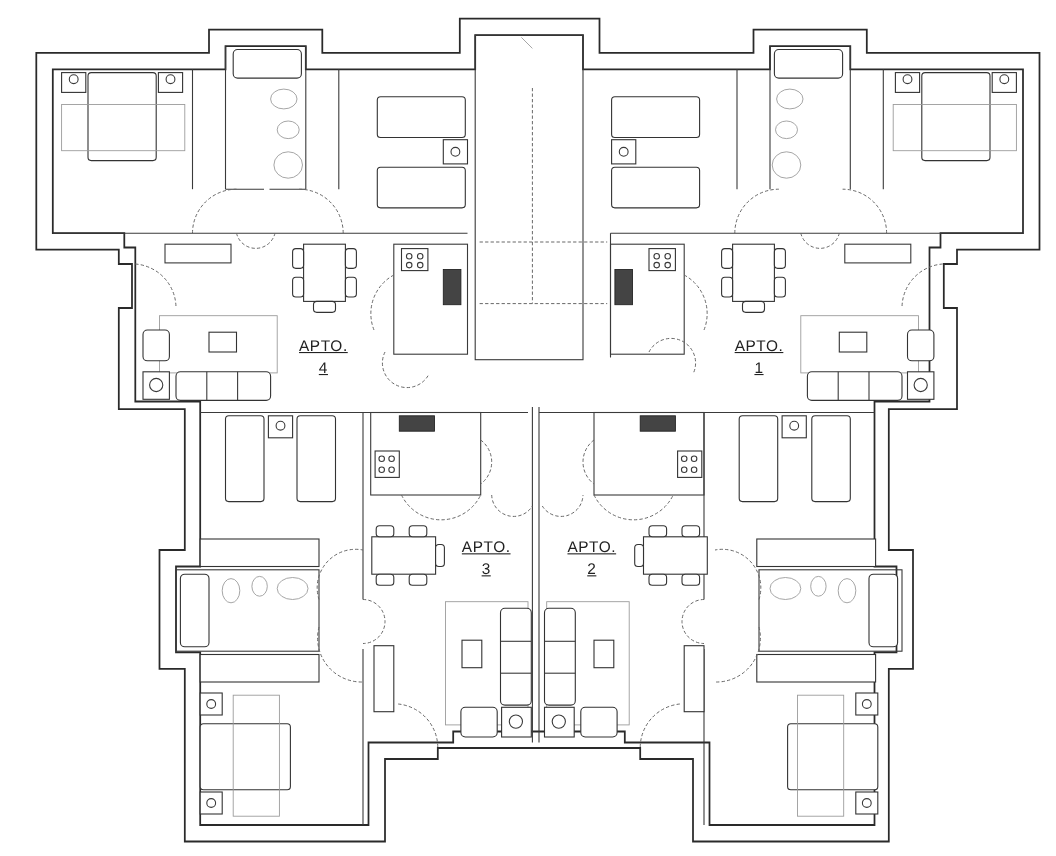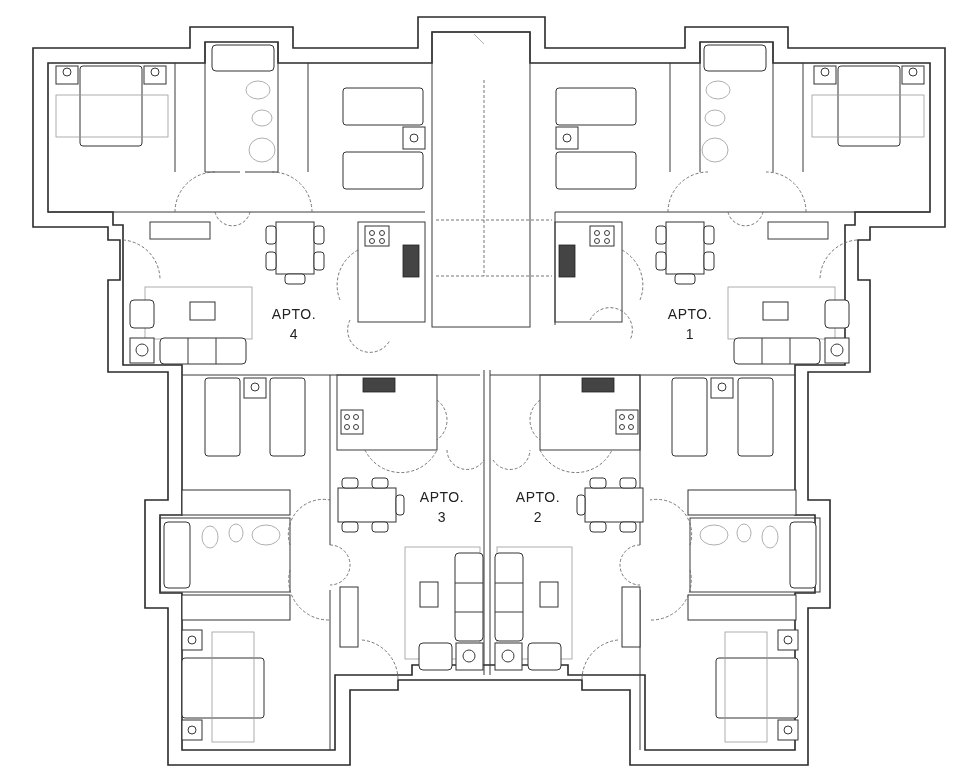--- a/index.html
+++ b/index.html
@@ -4,21 +4,21 @@
 <style>
   html, body { margin:0; padding:0; background:#ffffff; }
   body { width:960px; height:778px; overflow:hidden; font-family:"Liberation Sans", sans-serif; }
   #plan { position:absolute; left:0; top:0; width:960px; height:778px; }
   .w { fill:none; stroke:#2a2a2a; stroke-width:1.6; }
   .t { fill:none; stroke:#3a3a3a; stroke-width:1; }
   .l { fill:none; stroke:#9a9a9a; stroke-width:0.8; }
   .d { fill:none; stroke:#666; stroke-width:0.9; stroke-dasharray:3 2; }
   .f { fill:#fff; stroke:#333; stroke-width:1; }
   .dark { fill:#444; stroke:#222; stroke-width:0.8; }
-  .lbl { position:absolute; font-size:14px; color:#222; text-align:center; line-height:20px; letter-spacing:0.5px; }
+  .lbl { position:absolute; font-size:14px; color:#222; text-align:center; line-height:20px; letter-spacing:0.5px;text-decoration:underline; }
 </style>
 </head>
 <body>
 
 <div id="wrap">
 <svg id="plan" viewBox="0 0 960 778">
 
   <g>
 
     <path class="w" d="M33 48 L190 48 L190 27 L293 27 L293 48 L418 48 L418 17 L545 17 L545 48 L685 48 L685 27 L788 27 L788 48 L945 48 L945 227 L870 227 L870 240 L858 240 L858 280 L870 280 L870 372 L808 372 L808 500 L830 500 L830 608 L808 608 L808 765 L630 765 L630 690 L582 690 L582 680 L398 680 L398 690 L350 690 L350 765 L168 765 L168 608 L145 608 L145 500 L168 500 L168 372 L108 372 L108 280 L120 280 L120 240 L108 240 L108 227 L33 227 Z"></path>

